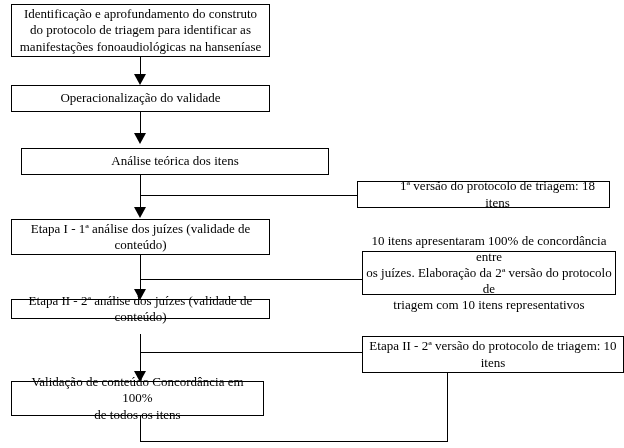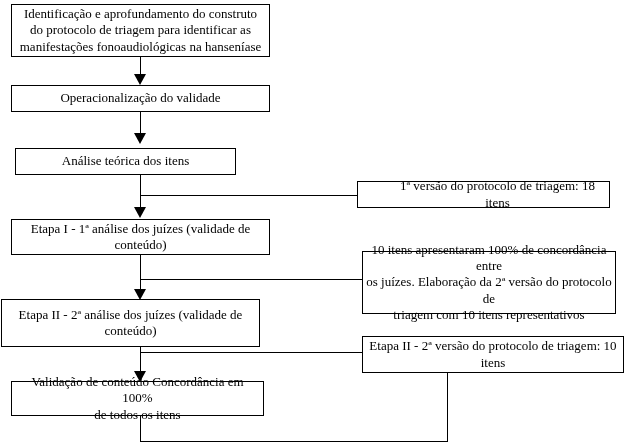--- a/index.html
+++ b/index.html
@@ -93,44 +93,44 @@
   <div class="node" style="left:11px; top:4px; width:259px; height:53px;">
     <span class="label">Identificação e aprofundamento do construto
 do protocolo de triagem para identificar as
 manifestações fonoaudiológicas  na hanseníase</span>
   </div>
 
   <div class="node" style="left:11px; top:85px; width:259px; height:27px;">
     <span class="label">Operacionalização do validade</span>
   </div>
 
-  <div class="node" style="left:15px; top:148px; width:221px; height:27px;">
+  <div class="node" style="left:21px; top:148px; width:308px; height:27px;">
     <span class="label">Análise teórica dos itens</span>
   </div>
 
   <div class="node" style="left:11px; top:219px; width:259px; height:36px;justify-content:flex-end;">
     <span class="label">Etapa I - 1ª análise dos juízes (validade de
 conteúdo)</span>
   </div>
 
-  <div class="node" style="left:1px; top:299px; width:259px; height:48px;">
+  <div class="node" style="left:11px; top:299px; width:259px; height:20px;">
     <span class="label">Etapa II - 2ª análise dos juízes (validade de
 conteúdo)</span>
   </div>
 
   <div class="node" style="left:11px; top:381px; width:253px; height:35px;">
     <span class="label">Validação de conteúdo Concordância em 100%
 de todos os itens</span>
   </div>
 
   <div class="node" style="left:357px; top:181px; width:253px; height:27px;padding-left:34px;">
     <span class="label">1ª versão do protocolo de triagem: 18 itens</span>
   </div>
 
-  <div class="node justify" style="left:362px; top:251px; width:254px; height:63px; padding:2px 0;">
+  <div class="node justify" style="left:362px; top:251px; width:254px; height:44px; padding:2px 0;">
     <span class="label">10 itens apresentaram 100% de concordância entre
 os juízes. Elaboração da 2ª versão do protocolo de
 triagem com 10 itens representativos</span>
   </div>
 
   <div class="node" style="left:362px; top:336px; width:262px; height:37px;">
     <span class="label">Etapa II - 2ª versão do protocolo de triagem: 10
 itens</span>
   </div>
 

